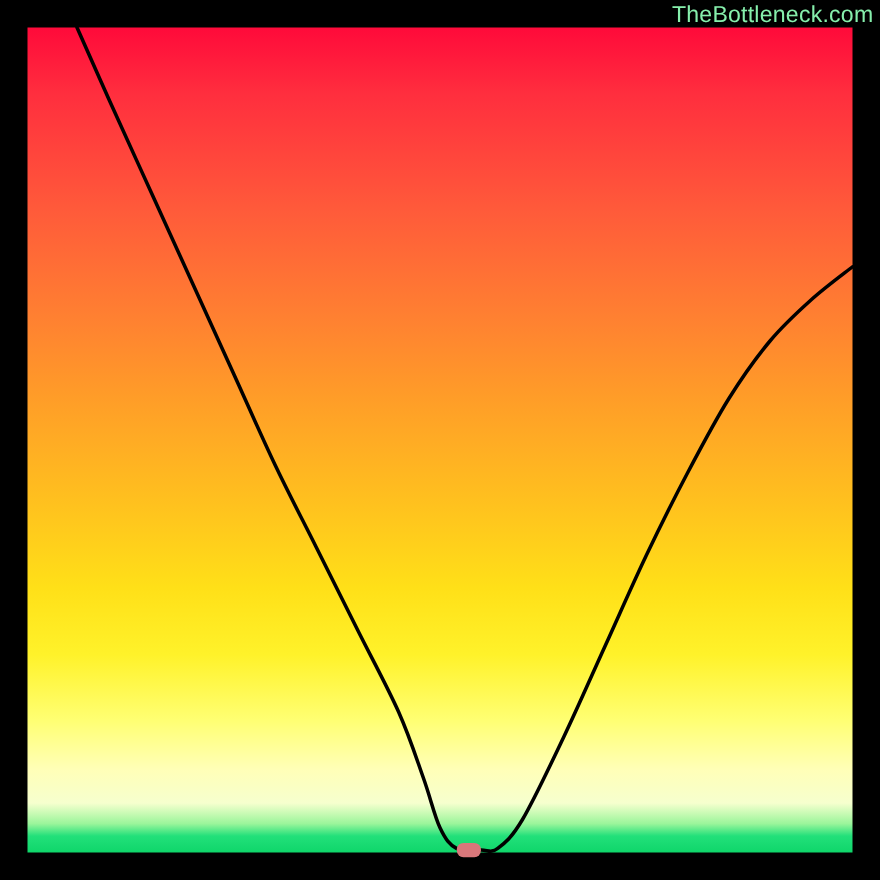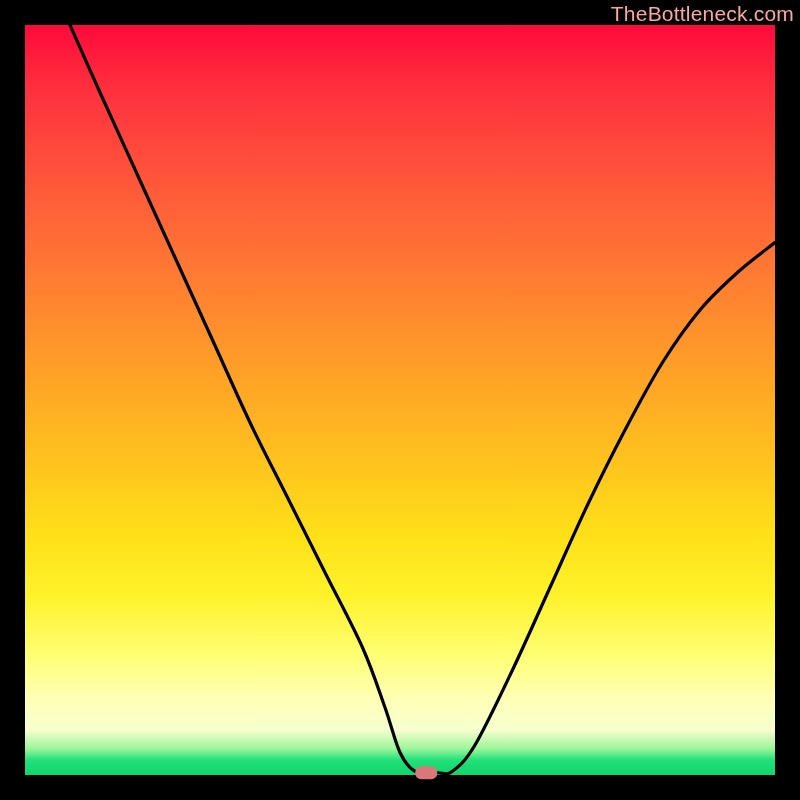--- a/index.html
+++ b/index.html
@@ -58,21 +58,21 @@
     stroke-linecap: round;
   }
   .marker-pill {
     fill: #d9777a;
     stroke: none;
   }
   .watermark {
     position: absolute;
     top: 2px;
     right: 6px;
-    color: #fca5a5;
+    color: #86efac;
     font-size: 21px;
     font-weight: 500;
     letter-spacing: 0.2px;
     user-select: none;
     text-align: right;
   }
 </style>
 </head>
 <body>
 

